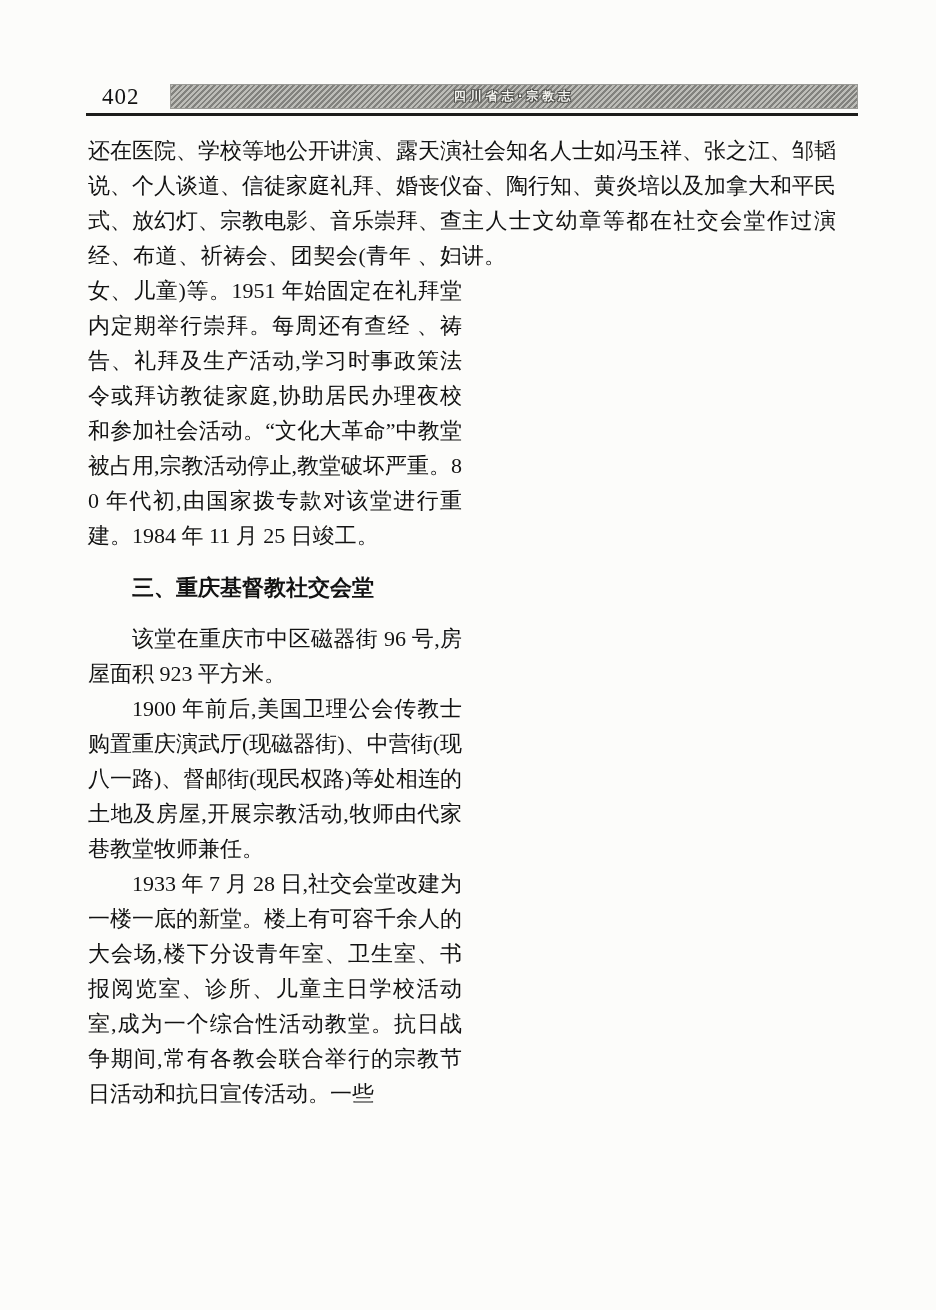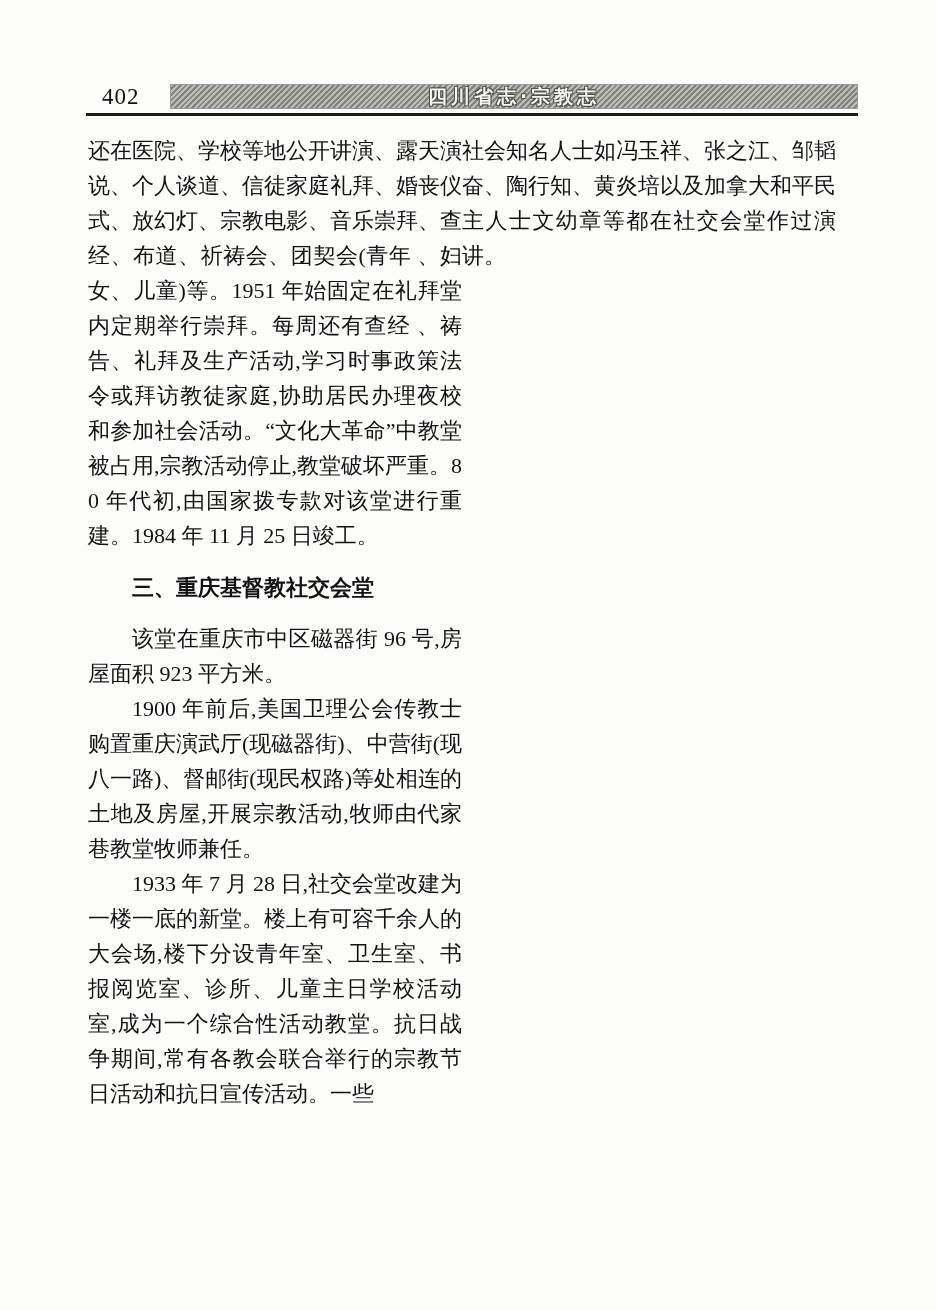--- a/index.html
+++ b/index.html
@@ -40,21 +40,21 @@
       #bdbdb8 0px, #bdbdb8 2px,
       #82827e 2px, #82827e 4px
     );
     display: flex;
     align-items: center;
     justify-content: center;
     border: 1px solid #9a9a96;
   }
   .title-bar .title {
     font-family: "DejaVu Sans", "Liberation Sans", sans-serif;
-    font-size: 19px;
+    font-size: 12px;
     font-weight: 700;
     letter-spacing: 4px;
     color: #f4f4f0;
     text-shadow:
       -1px -1px 0 #4e4e4a,
        1px -1px 0 #4e4e4a,
       -1px  1px 0 #4e4e4a,
        1px  1px 0 #4e4e4a;
     white-space: nowrap;
   }

